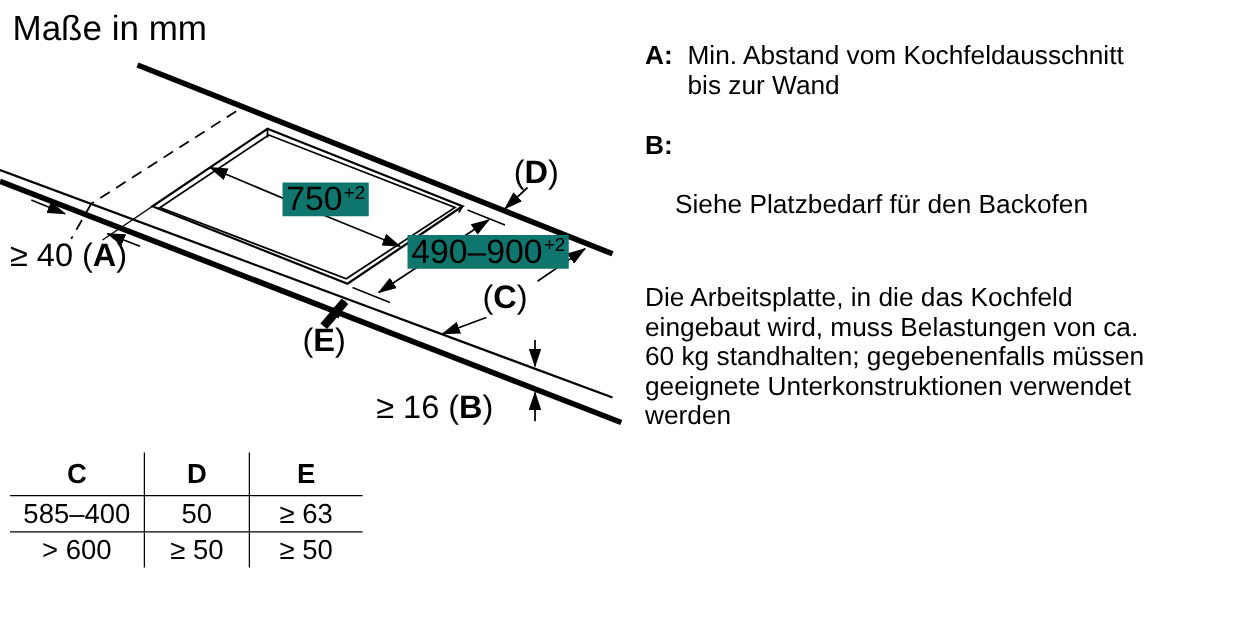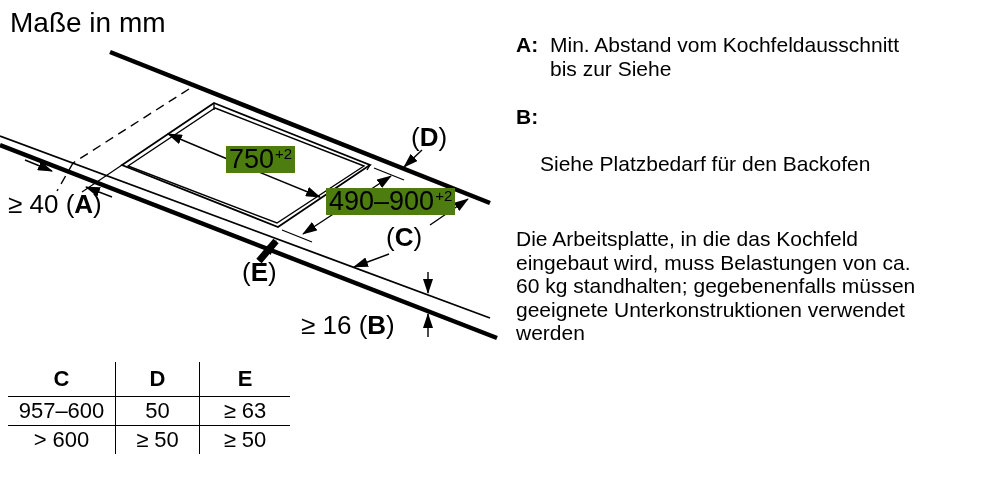--- a/index.html
+++ b/index.html
@@ -7,21 +7,21 @@
     width:1008px;height:504px;position:relative;overflow:hidden;
     background:#ffffff;color:#000;
     font-family:"Liberation Sans",sans-serif;
   }
   .abs{position:absolute;}
   .page-title{left:10px;top:7px;font-size:28px;}
   svg.diagram{left:0;top:0;}
   line,polyline,polygon{stroke:#000;}
   .dimlabel{font-size:26px;white-space:nowrap;line-height:1.05;}
   .bl{font-weight:700;}
-  .whitebg{background:#4d7c0f;padding:0 3px;}
+  .whitebg{background:#0f766e;padding:0 3px;}
   .dimnum{font-size:27px;white-space:nowrap;line-height:1.0;}
   .sup{font-size:15px;position:relative;top:-9px;margin-left:1px;}
 
   
   table.spec{
     position:absolute;left:8px;top:362px;border-collapse:collapse;
     font-size:22px;text-align:center;
   }
   table.spec td,table.spec th{padding:0;vertical-align:middle;}
   table.spec th{font-weight:700;}
@@ -113,37 +113,37 @@
 </div>
 
 <table class="spec">
   <tbody>
       <tr class="hrow">
     <th class="c1 vline">C</th>
     <th class="c2 vline">D</th>
     <th class="c3">E</th>
   </tr>
   <tr class="drow drow1">
-    <td class="vline">957–600</td>
+    <td class="vline">585–400</td>
     <td class="vline">50</td>
     <td>≥ 63</td>
   </tr>
   <tr class="drow">
     <td class="vline">&gt; 600</td>
     <td class="vline">≥ 50</td>
     <td>≥ 50</td>
   </tr>
 </tbody>
   </table>
 
 <div class="notes">
   <div class="note-item">
     <div class="note-label">A:</div>
     <div class="note-text">Min. Abstand vom Kochfeldausschnitt
-bis zur Siehe</div>
+bis zur Wand</div>
   </div>
   <div class="note-item b">
     <div class="note-label">B:</div>
   </div>
   <div class="note-sub">Siehe Platzbedarf für den Backofen</div>
   <div class="load-paragraph">Die Arbeitsplatte, in die das Kochfeld
 eingebaut wird, muss Belastungen von ca.
 60 kg standhalten; gegebenenfalls müssen
 geeignete Unterkonstruktionen verwendet
 werden</div>

